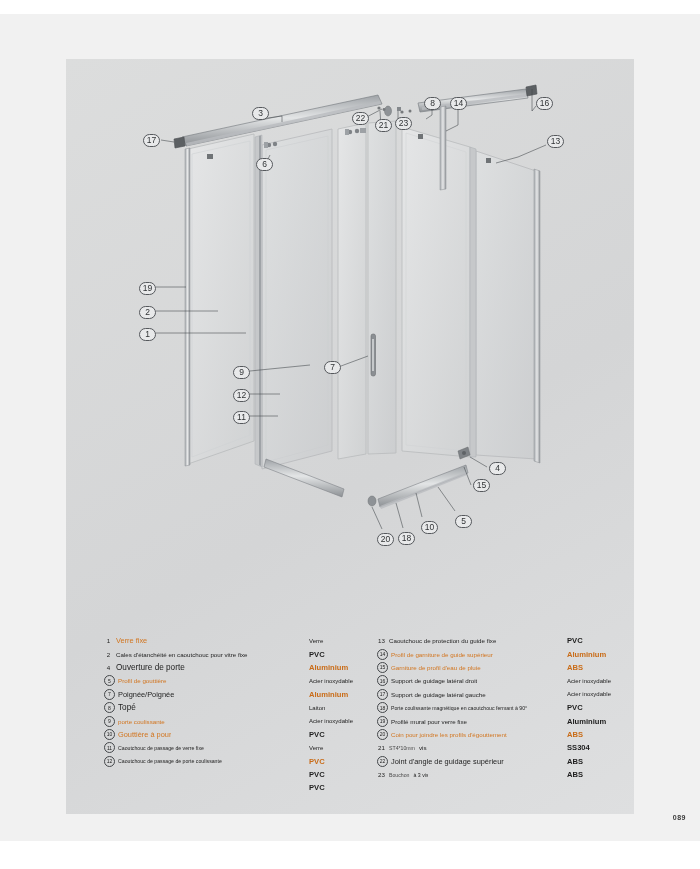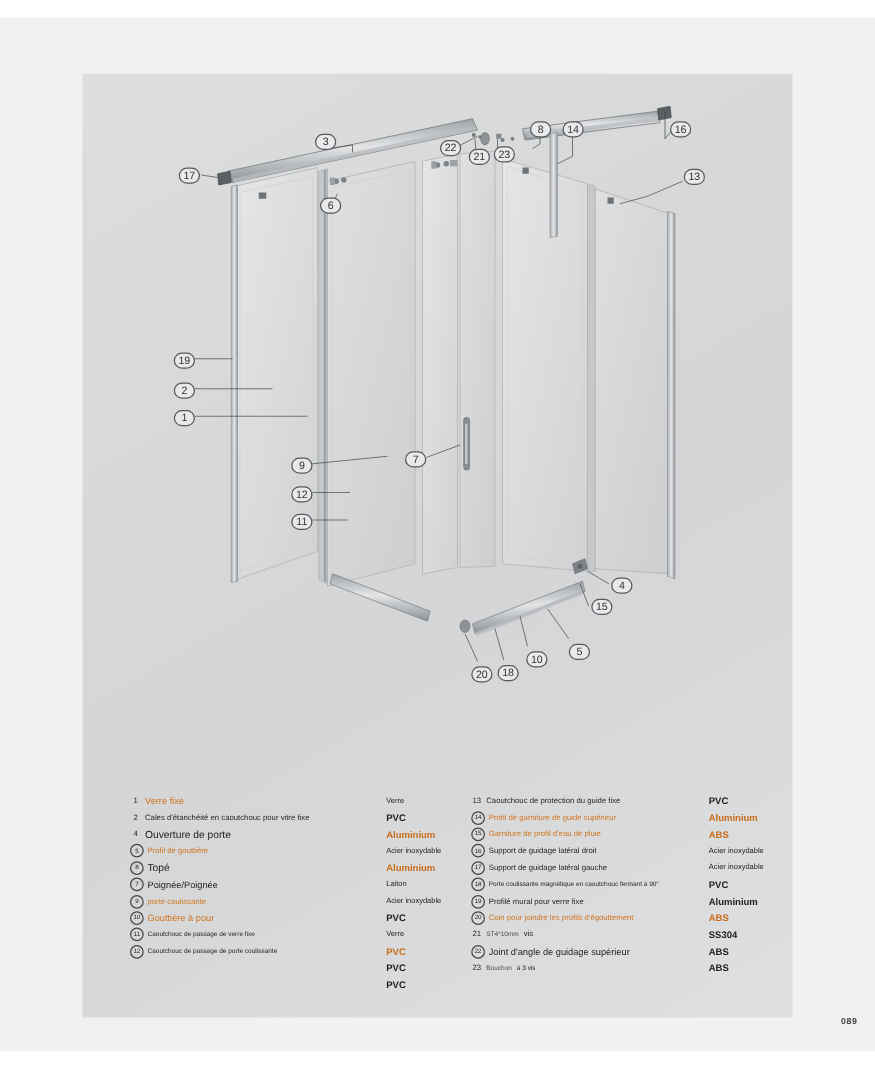--- a/index.html
+++ b/index.html
@@ -300,26 +300,26 @@
             </div>
             <div class="row">
               <span class="num">4</span>
               <span class="lbl s9">Ouverture de porte</span>
             </div>
             <div class="row">
               <span class="numcirc">5</span>
               <span class="lbl s7 orange">Profil de gouttière</span>
             </div>
             <div class="row">
+              <span class="numcirc">7</span>
+              <span class="lbl s8">Poignée/Poignée</span>
+            </div>
+            <div class="row">
               <span class="numcirc">8</span>
               <span class="lbl s9">Topé</span>
-            </div>
-            <div class="row">
-              <span class="numcirc">7</span>
-              <span class="lbl s8">Poignée/Poignée</span>
             </div>
             <div class="row">
               <span class="numcirc">9</span>
               <span class="lbl s7 orange">porte coulissante</span>
             </div>
             <div class="row">
               <span class="numcirc">10</span>
               <span class="lbl s8 orange">Gouttière à pour</span>
             </div>
             <div class="row">

